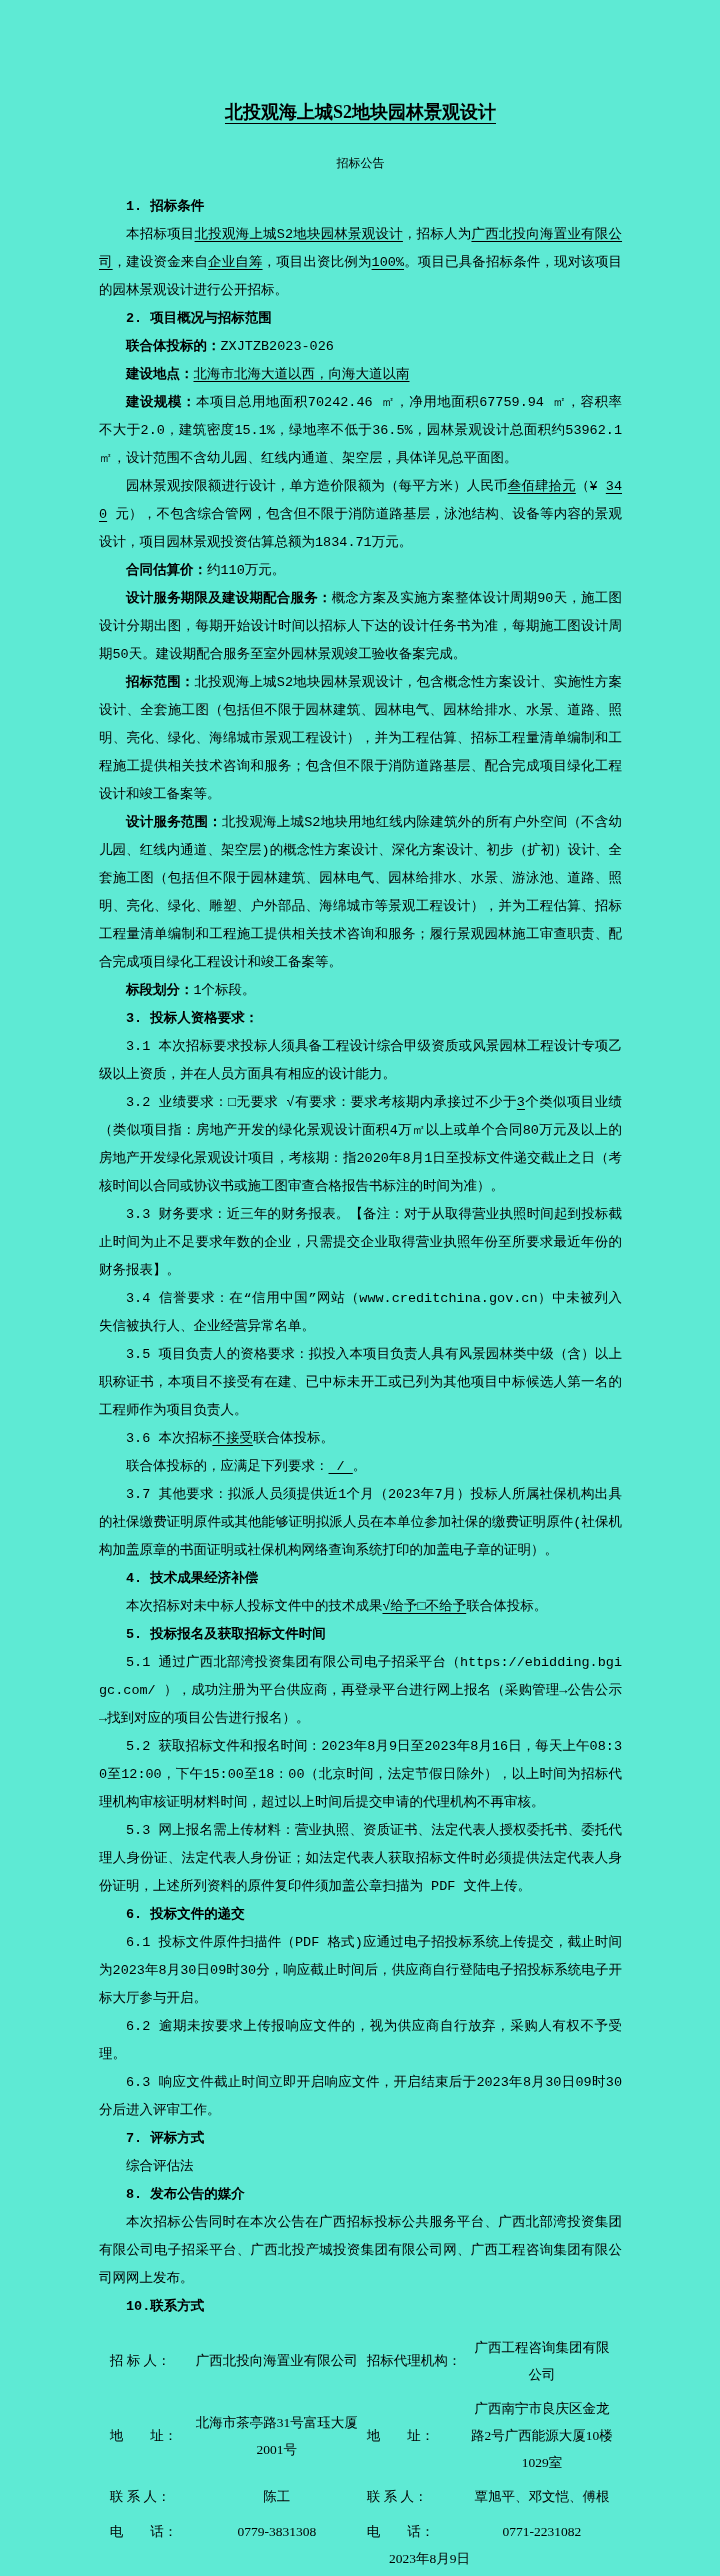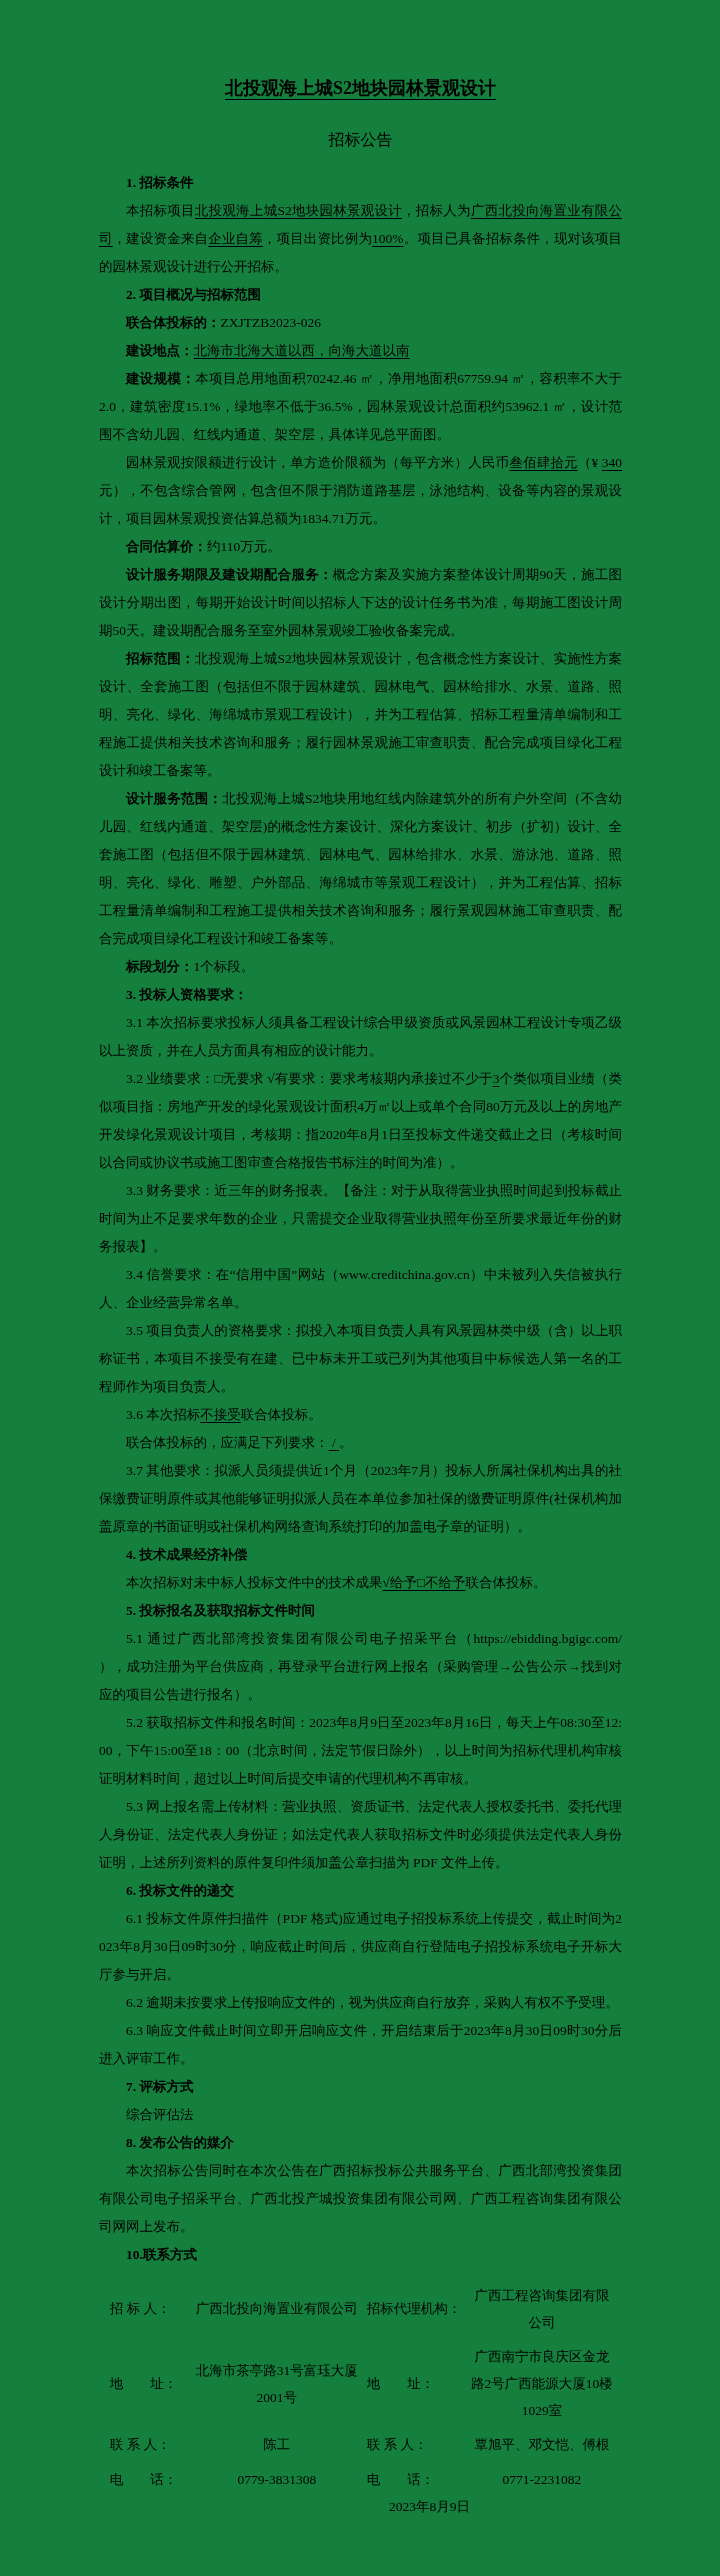--- a/index.html
+++ b/index.html
@@ -1,42 +1,42 @@
 <!DOCTYPE html>
 <html style="font-size:14.4px"><head>
 <meta charset="utf-8">
 <style>
   html,body{margin:0;padding:0;background:#ffffff;}
   .page{
     position:relative;
     width:721px;height:2576px;
     box-sizing:border-box;
-    padding:74px 99px 0 99px;
-    background:#15803d;
+    padding:98px 99px 0 99px;
+    background:#5eead4;
     color:#000;
     font-family:"Liberation Serif","DejaVu Serif",serif;
     overflow:hidden;
   }
   .doc-title{
     margin:0;
     font-size:18px;
     font-weight:bold;
     text-align:center;
     line-height:29px;
     text-decoration:underline;
     text-underline-offset:4.5px;
   }
   .doc-subtitle{
     margin:23.4px 0 0 0;
-    font-size:16px;
+    font-size:12px;
     font-weight:normal;
     text-align:center;
     line-height:27px;
   }
-  .doc-body{margin-top:16px;}
+  .doc-body{margin-top:16px;font-family:Liberation Mono, monospace;}
   .doc-body p{
     margin:0;
     font-size:13.5px;
     line-height:28px;
     text-align:justify;
     text-indent:2em;
     word-break:break-all;
   }
   .doc-body p.heading{font-weight:bold;}
   .doc-body span.b{font-weight:bold;}
@@ -71,21 +71,21 @@
   <main class="doc-body">
       <p class="heading"><span class="b">1.  招标条件</span></p>
       <p><span>本招标项目</span><span class="u">北投观海上城S2地块园林景观设计</span><span>，招标人为</span><span class="u">广西北投向海置业有限公司</span><span>，建设资金来自</span><span class="u">企业自筹</span><span>，项目出资比例为</span><span class="u">100%</span><span>。项目已具备招标条件，现对该项目的园林景观设计进行公开招标。</span></p>
       <p class="heading"><span class="b">2.  项目概况与招标范围</span></p>
       <p><span class="b">联合体投标的：</span><span>ZXJTZB2023-026</span></p>
       <p><span class="b">建设地点：</span><span class="u">北海市北海大道以西，向海大道以南</span></p>
       <p><span class="b">建设规模：</span><span>本项目总用地面积70242.46 ㎡，净用地面积67759.94 ㎡，容积率不大于2.0，建筑密度15.1%，绿地率不低于36.5%，园林景观设计总面积约53962.1 ㎡，设计范围不含幼儿园、红线内通道、架空层，具体详见总平面图。</span></p>
       <p><span>园林景观按限额进行设计，单方造价限额为（每平方米）人民币</span><span class="u">叁佰肆拾元</span><span>（¥ </span><span class="u">340</span><span> 元），不包含综合管网，包含但不限于消防道路基层，泳池结构、设备等内容的景观设计，项目园林景观投资估算总额为1834.71万元。</span></p>
       <p><span class="b">合同估算价：</span><span>约110万元。</span></p>
       <p><span class="b">设计服务期限及建设期配合服务：</span><span>概念方案及实施方案整体设计周期90天，施工图设计分期出图，每期开始设计时间以招标人下达的设计任务书为准，每期施工图设计周期50天。建设期配合服务至室外园林景观竣工验收备案完成。</span></p>
-      <p><span class="b">招标范围：</span><span>北投观海上城S2地块园林景观设计，包含概念性方案设计、实施性方案设计、全套施工图（包括但不限于园林建筑、园林电气、园林给排水、水景、道路、照明、亮化、绿化、海绵城市景观工程设计），并为工程估算、招标工程量清单编制和工程施工提供相关技术咨询和服务；履行园林景观施工审查职责、配合完成项目绿化工程设计和竣工备案等。</span></p>
+      <p><span class="b">招标范围：</span><span>北投观海上城S2地块园林景观设计，包含概念性方案设计、实施性方案设计、全套施工图（包括但不限于园林建筑、园林电气、园林给排水、水景、道路、照明、亮化、绿化、海绵城市景观工程设计），并为工程估算、招标工程量清单编制和工程施工提供相关技术咨询和服务；包含但不限于消防道路基层、配合完成项目绿化工程设计和竣工备案等。</span></p>
       <p><span class="b">设计服务范围：</span><span>北投观海上城S2地块用地红线内除建筑外的所有户外空间（不含幼儿园、红线内通道、架空层)的概念性方案设计、深化方案设计、初步（扩初）设计、全套施工图（包括但不限于园林建筑、园林电气、园林给排水、水景、游泳池、道路、照明、亮化、绿化、雕塑、户外部品、海绵城市等景观工程设计），并为工程估算、招标工程量清单编制和工程施工提供相关技术咨询和服务；履行景观园林施工审查职责、配合完成项目绿化工程设计和竣工备案等。</span></p>
       <p><span class="b">标段划分：</span><span>1个标段。</span></p>
       <p class="heading"><span class="b">3. 投标人资格要求：</span></p>
       <p><span>3.1 本次招标要求投标人须具备工程设计综合甲级资质或风景园林工程设计专项乙级以上资质，并在人员方面具有相应的设计能力。</span></p>
       <p><span>3.2 业绩要求：□无要求 √有要求：要求考核期内承接过不少于</span><span class="u">3</span><span>个类似项目业绩（类似项目指：房地产开发的绿化景观设计面积4万㎡以上或单个合同80万元及以上的房地产开发绿化景观设计项目，考核期：指2020年8月1日至投标文件递交截止之日（考核时间以合同或协议书或施工图审查合格报告书标注的时间为准）。</span></p>
       <p><span>3.3 财务要求：近三年的财务报表。【备注：对于从取得营业执照时间起到投标截止时间为止不足要求年数的企业，只需提交企业取得营业执照年份至所要求最近年份的财务报表】。</span></p>
       <p><span>3.4 信誉要求：在“信用中国”网站（www.creditchina.gov.cn）中未被列入失信被执行人、企业经营异常名单。</span></p>
       <p><span>3.5 项目负责人的资格要求：拟投入本项目负责人具有风景园林类中级（含）以上职称证书，本项目不接受有在建、已中标未开工或已列为其他项目中标候选人第一名的工程师作为项目负责人。</span></p>
       <p><span>3.6 本次招标</span><span class="u">不接受</span><span>联合体投标。</span></p>
       <p><span>联合体投标的，应满足下列要求：</span><span class="u">  /  </span><span>。</span></p>

